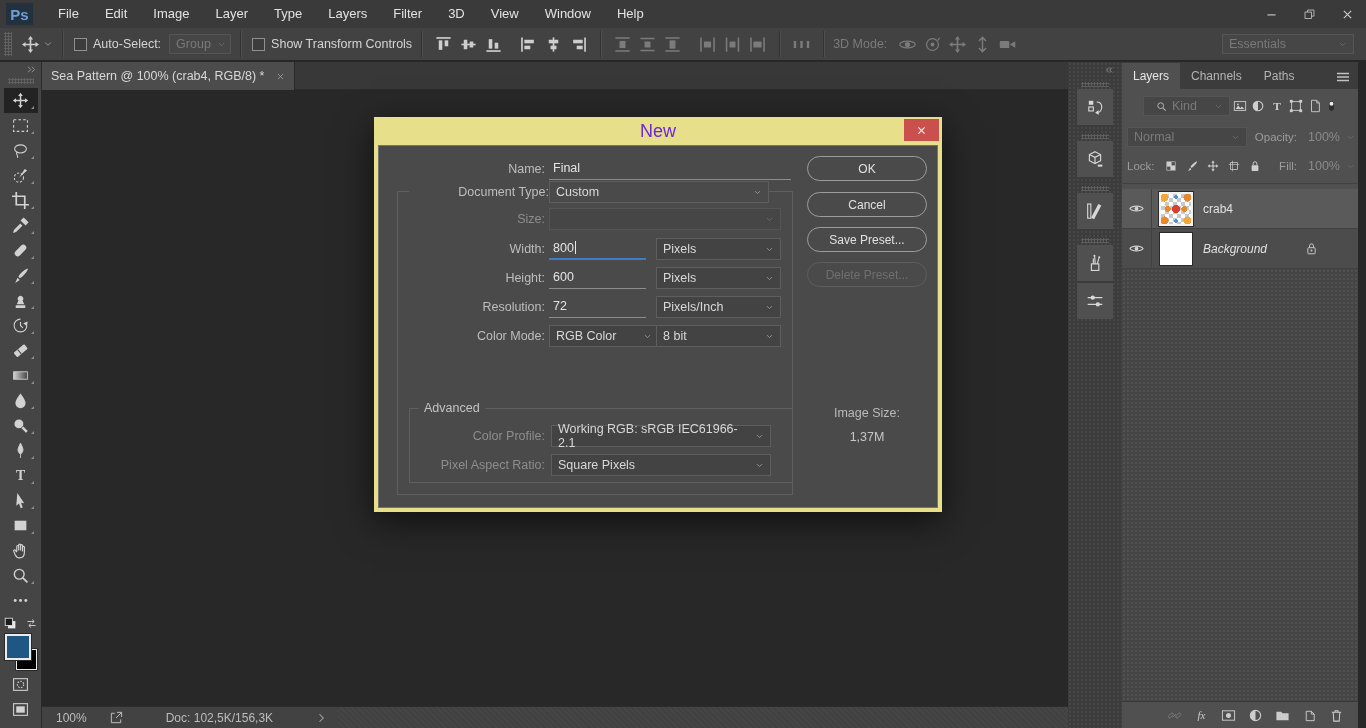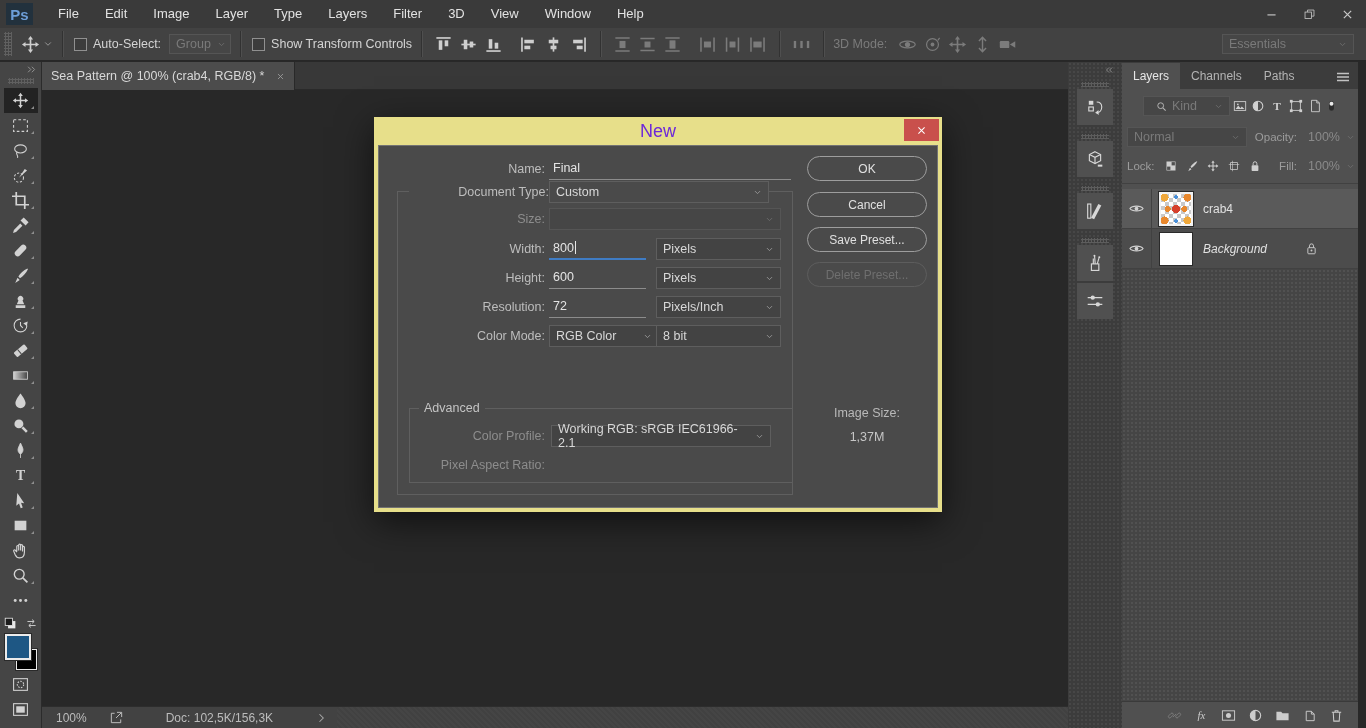--- a/index.html
+++ b/index.html
@@ -996,20 +996,28 @@
           <span class="icon">
               <svg viewBox="0 0 16 16">
                 <path d="M3.5 5.5L8 10l4.5-4.5" stroke="currentColor" fill="none" stroke-width="1.5"></path>
               </svg>
             </span>
         </span>
       </div>
 
       <div class="drow" style="top:308px;z-index:1">
         <span class="dlab" style="color:#8d8d8d">Pixel Aspect Ratio:</span>
+        <span class="dd ddd" style="left:172px;width:220px;height:22px">
+          <span>Square Pixels</span>
+          <span class="icon">
+              <svg viewBox="0 0 16 16">
+                <path d="M3.5 5.5L8 10l4.5-4.5" stroke="currentColor" fill="none" stroke-width="1.5"></path>
+              </svg>
+            </span>
+        </span>
       </div>
 
       <div class="dbtn" style="top:10px">OK</div>
       <div class="dbtn" style="top:46px">Cancel</div>
       <div class="dbtn" style="top:81px">Save Preset...</div>
       <div class="dbtn disabled" style="top:116px">Delete Preset...</div>
 
       <div class="imgsize" style="top:260px">Image Size:</div>
       <div class="imgsize" style="top:284px;color:#c6c6c6">1,37M</div>
     </div>

